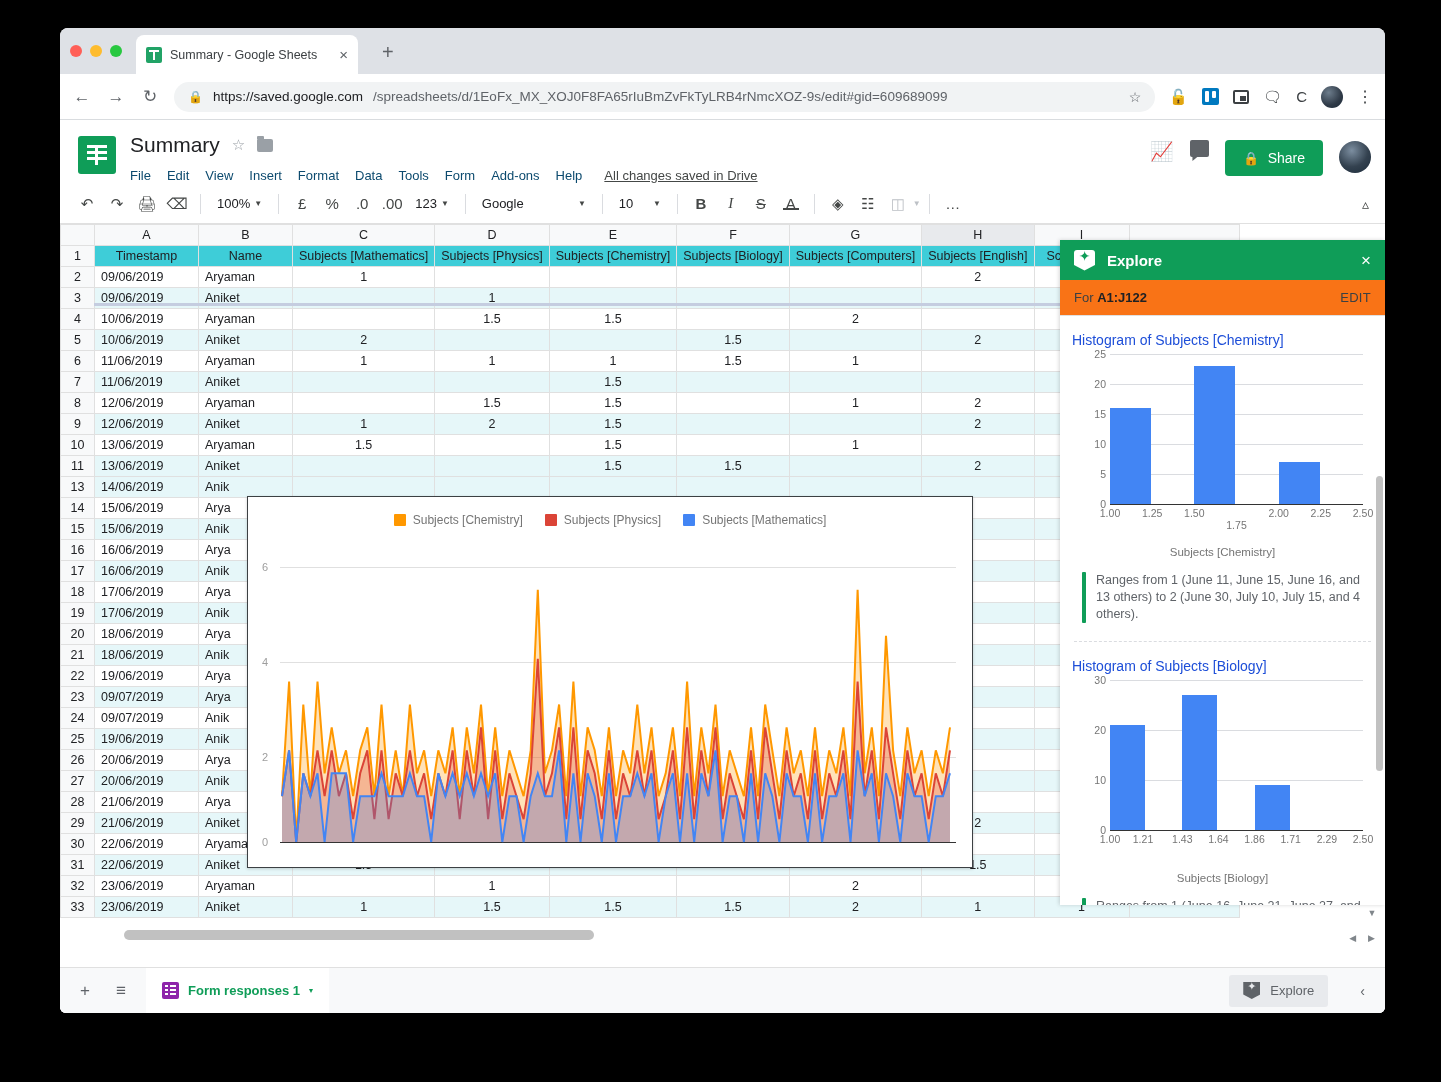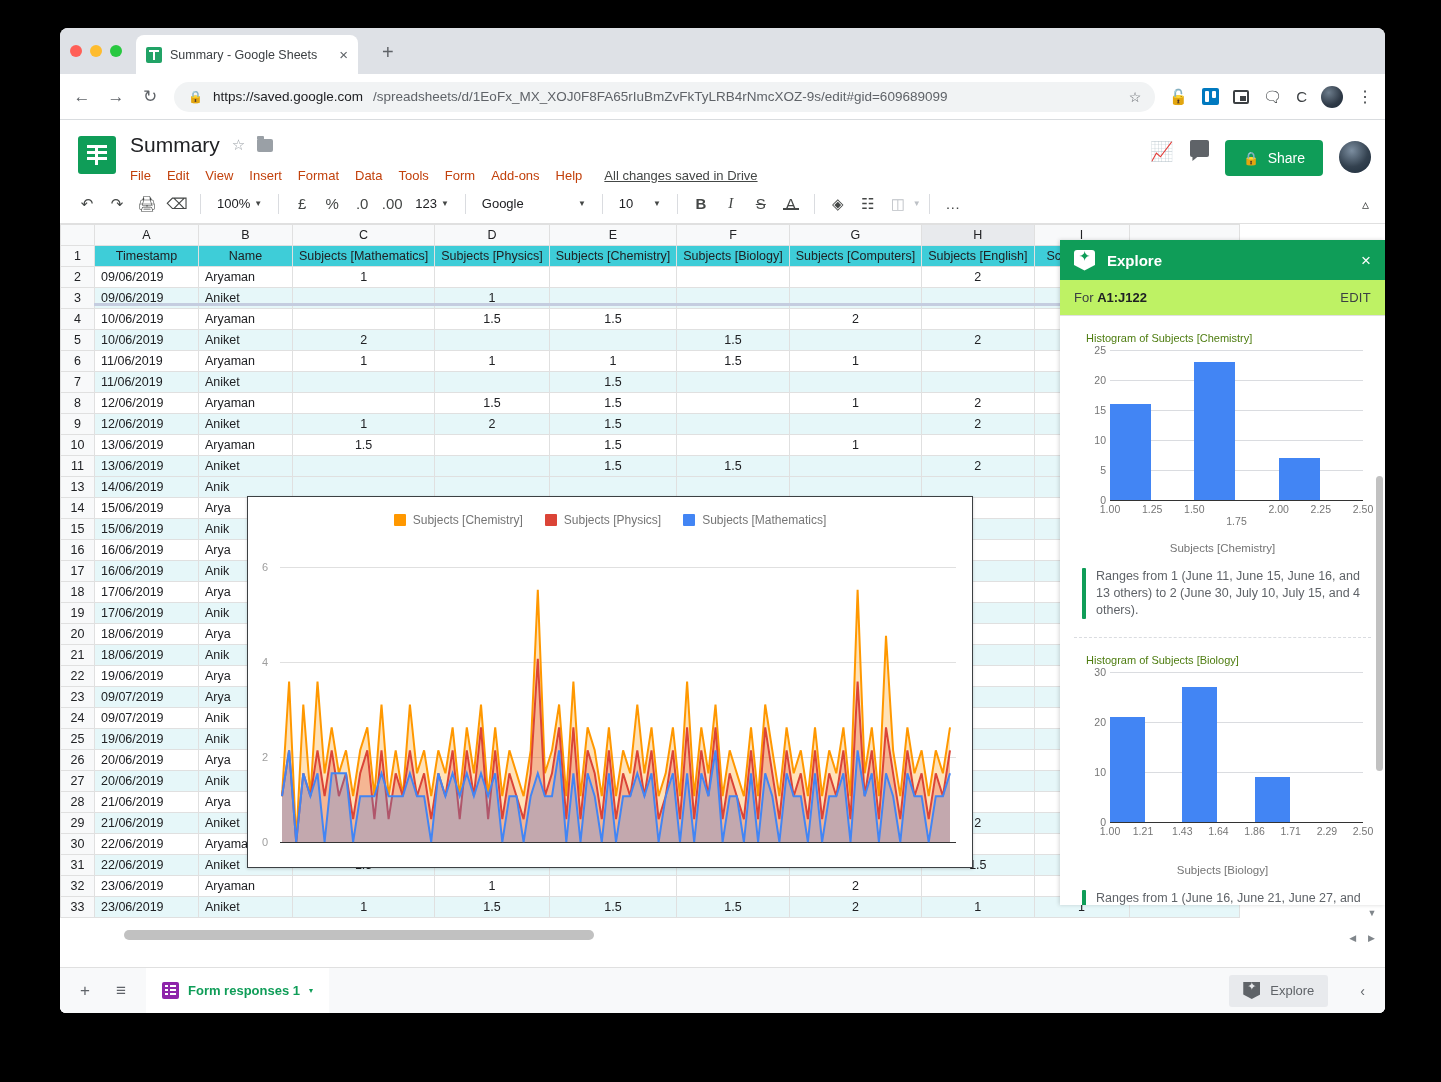--- a/index.html
+++ b/index.html
@@ -96,21 +96,21 @@
       linear-gradient(#fff,#fff) 0 12px/20px 3px no-repeat,
       linear-gradient(#fff,#fff) 8px 0/3px 20px no-repeat;
   }
   .title-block { flex: 1; min-width: 0; }
   .doc-title-row { display: flex; align-items: center; gap: 12px; height: 30px; }
   .doc-title { font-size: 21px; color: #202124; }
   .star-ico { font-size: 15px; color: #9aa0a6; cursor: pointer; }
   .folder-ico { width: 16px; height: 13px; background: #9aa0a6; border-radius: 1px 2px 2px 2px; position: relative; }
   .folder-ico::before { content:''; position:absolute; left:0; top:-3px; width:7px; height:3px; background:#9aa0a6; border-radius:1px 1px 0 0; }
   .menubar { display: flex; align-items: center; gap: 16px; height: 26px; margin-top: 2px; }
-  .menu-item { font-size: 13px; color: #c2410c; cursor: pointer; }
+  .menu-item { font-size: 13px; color: #0c4a6e; cursor: pointer; }
   .save-state { font-size: 13px; color: #444746; text-decoration: underline; margin-left: 6px; cursor: pointer; }
   .head-right { display: flex; align-items: flex-start; gap: 16px; padding-top: 10px; }
   .trend-ico { font-size: 19px; color: #5f6368; cursor: pointer; }
   .comment-ico { width: 19px; height: 17px; background: #5f6368; border-radius: 2px; position: relative; cursor: pointer; }
   .comment-ico::after { content:''; position:absolute; left:2px; bottom:-4px; width:6px; height:5px; background:#5f6368; clip-path: polygon(0 0,100% 0,0 100%); }
   .share-btn {
     background: #0f9d58; color: #fff; border: none; border-radius: 4px;
     height: 36px; padding: 0 18px; font-size: 14px; font-family: inherit;
     display: flex; align-items: center; gap: 8px; cursor: pointer;
   }
@@ -207,29 +207,29 @@
     width: 21px; height: 21px; background: #fff; border-radius: 3px 3px 3px 3px;
     position: relative; clip-path: polygon(0 0,100% 0,100% 74%,50% 100%,0 74%);
   }
   .ex-spark::after {
     content:'✦'; position:absolute; left:0; top:-2px; width:21px; text-align:center;
     font-size: 14px; color:#0f9d58;
   }
   .ex-title { color: #fff; font-size: 15px; font-weight: bold; flex: 1; }
   .ex-x { color: #fff; font-size: 17px; cursor: pointer; line-height: 1; }
   .ex-sub {
-    height: 36px; background: #bef264; display: flex; align-items: center;
+    height: 36px; background: #f97316; display: flex; align-items: center;
     padding: 0 14px; border-bottom: 1px solid #e0e0e0;
   }
   .ex-range { font-size: 13px; color: #3c4043; flex: 1; }
   .ex-range b { color: #202124; }
   .ex-edit { font-size: 13px; color: #3c4043; cursor: pointer; letter-spacing: .3px; }
   .ex-body { flex: 1; overflow: hidden; position: relative; }
   .ex-card { padding: 16px 0 0 0; }
-  .ex-chart-title { font-size: 11px; color: #4d7c0f; padding-left: 26px; margin-bottom: 6px; }
+  .ex-chart-title { font-size: 14px; color: #1d4ed8; padding-left: 12px; margin-bottom: 6px; }
   .histo { position: relative; height: 170px; margin: 0 16px 0 24px; }
   .h-ytick { position: absolute; left: 0; font-size: 10.5px; color: #757575; transform: translateY(-50%); width: 22px; text-align: right; }
   .h-gline { position: absolute; left: 26px; right: 6px; height: 1px; background: #dadce0; }
   .h-axis { position: absolute; left: 26px; right: 6px; height: 1px; background: #333; }
   .h-bar { position: absolute; background: #4285F4; bottom: 0; }
   .h-xticks { position: absolute; left: 26px; right: 6px; display: flex; font-size: 10.5px; color: #757575; }
   .h-xlabel { text-align: center; font-size: 11.5px; color: #757575; margin-top: 22px; }
   .ex-note {
     display: flex; gap: 10px; padding: 14px 18px 18px 22px;
   }

